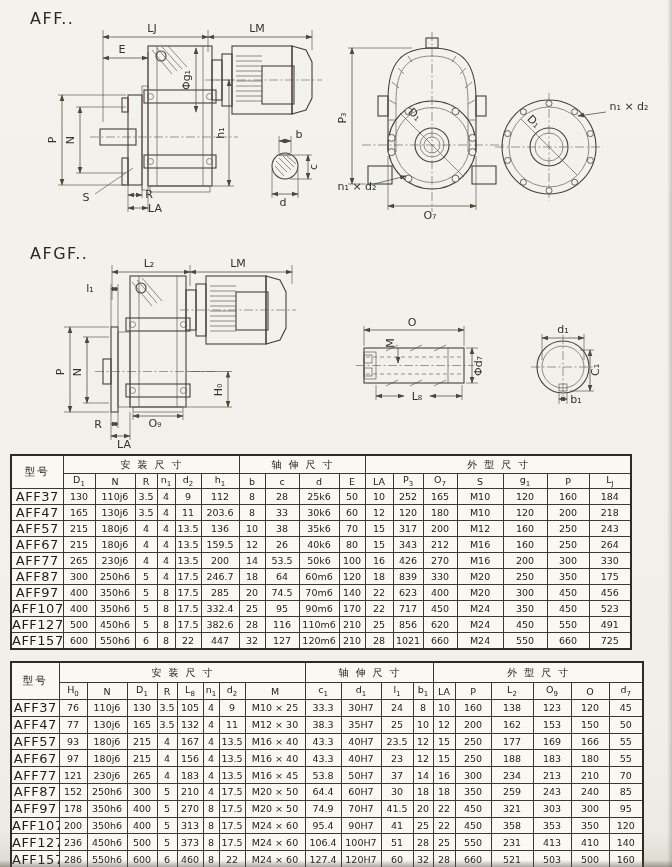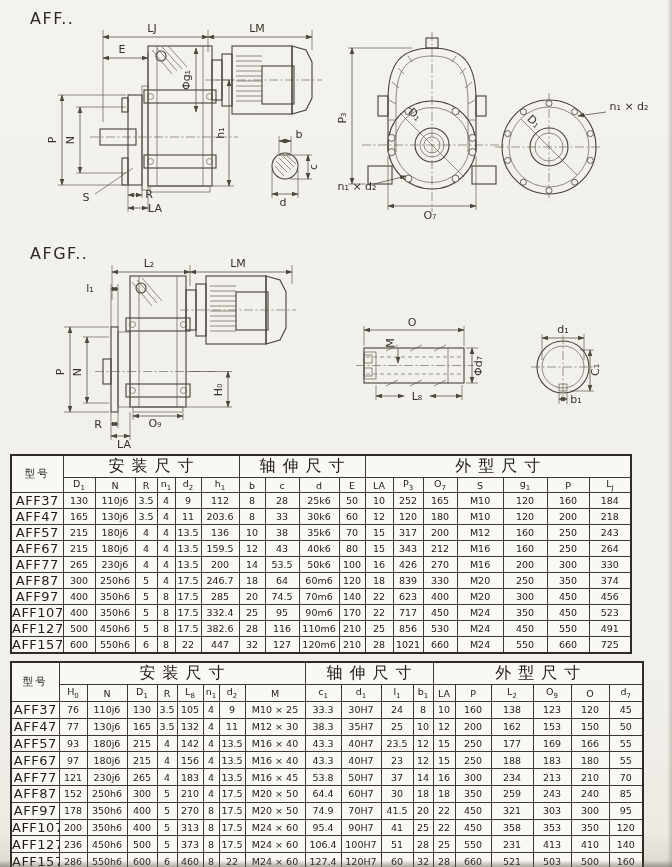--- a/index.html
+++ b/index.html
@@ -26,21 +26,21 @@
   text.ttl{font-family:"DejaVu Sans",sans-serif;font-size:16px;letter-spacing:1.5px;
       fill:#2c2925;text-anchor:start}
 
   .tbl-wrap{position:absolute;left:10px;width:532px}
   #wrap-t1{top:454px}
   #wrap-t2{top:661px}
   table{border-collapse:collapse;table-layout:fixed;width:100%;
         background:#faf8f3;border:2px solid #2f2c27}
   th,td{border:1px solid #3c3832;font-weight:normal;text-align:center;
         white-space:nowrap;overflow:hidden;padding:0;font-size:9.5px;color:#201d19}
-  .grp{height:17px;font-size:16px;letter-spacing:7px;text-indent:7px}
+  .grp{height:17px;font-size:10px;letter-spacing:7px;text-indent:7px}
   .colh{height:14px;font-size:9.5px}
   .model-h{font-size:10.5px;letter-spacing:2px}
   td.model{font-size:13px;letter-spacing:.5px}
   #table-1 tbody td{height:13.5px}
   #table-2 tbody td{height:15.8px}
   #table-2 .grp{height:19px}
   #table-2 .colh{height:16px}
   sub{font-size:7px}
 </style>
 </head>
@@ -494,21 +494,21 @@
           </tr>
           <tr>
             <td class="model">AFF67</td>
             <td>215</td>
             <td>180j6</td>
             <td>4</td>
             <td>4</td>
             <td>13.5</td>
             <td>159.5</td>
             <td>12</td>
-            <td>43</td>
+            <td>26</td>
             <td>40k6</td>
             <td>80</td>
             <td>15</td>
             <td>343</td>
             <td>212</td>
             <td>M16</td>
             <td>160</td>
             <td>250</td>
             <td>264</td>
           </tr>
@@ -543,21 +543,21 @@
             <td>18</td>
             <td>64</td>
             <td>60m6</td>
             <td>120</td>
             <td>18</td>
             <td>839</td>
             <td>330</td>
             <td>M20</td>
             <td>250</td>
             <td>350</td>
-            <td>374</td>
+            <td>175</td>
           </tr>
           <tr>
             <td class="model">AFF97</td>
             <td>400</td>
             <td>350h6</td>
             <td>5</td>
             <td>8</td>
             <td>17.5</td>
             <td>285</td>
             <td>20</td>
@@ -599,21 +599,21 @@
             <td>5</td>
             <td>8</td>
             <td>17.5</td>
             <td>382.6</td>
             <td>28</td>
             <td>116</td>
             <td>110m6</td>
             <td>210</td>
             <td>25</td>
             <td>856</td>
-            <td>530</td>
+            <td>620</td>
             <td>M24</td>
             <td>450</td>
             <td>550</td>
             <td>491</td>
           </tr>
           <tr>
             <td class="model">AFF157</td>
             <td>600</td>
             <td>550h6</td>
             <td>6</td>
@@ -728,21 +728,21 @@
             <td>153</td>
             <td>150</td>
             <td>50</td>
           </tr>
           <tr>
             <td class="model">AFF57</td>
             <td>93</td>
             <td>180j6</td>
             <td>215</td>
             <td>4</td>
-            <td>142</td>
+            <td>167</td>
             <td>4</td>
             <td>13.5</td>
             <td>M16 × 40</td>
             <td>43.3</td>
             <td>40H7</td>
             <td>23.5</td>
             <td>12</td>
             <td>15</td>
             <td>250</td>
             <td>177</td>

